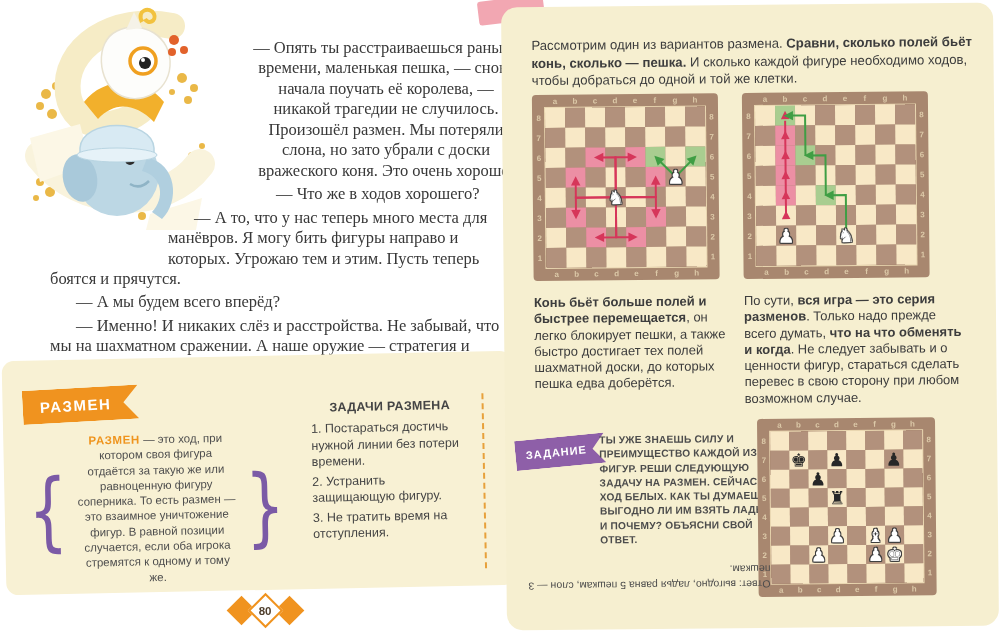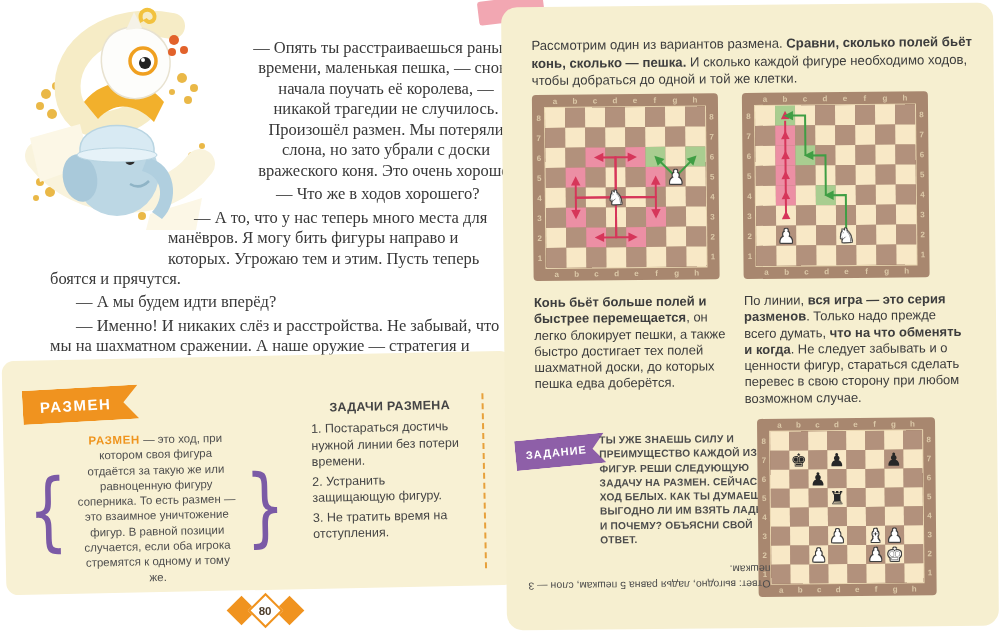--- a/index.html
+++ b/index.html
@@ -126,21 +126,21 @@
       <ellipse cx="95" cy="149" rx="40" ry="7" fill="#e6f2f8" stroke="#b9d5e2" stroke-width="1"></ellipse>
     </svg>
   </div>
 
   <div class="dialogue">
     <div class="fl1"></div>
     <div class="fl2"></div>
     <p class="p-first">— Опять ты расстраиваешься раньше времени, маленькая пешка, — снова начала поучать её королева, — никакой трагедии не случилось. Произошёл размен. Мы потеряли слона, но зато убрали с доски вражеского коня. Это очень хорошо.</p>
     <p class="ind">— Что же в ходов хорошего?</p>
     <p class="ind">— А то, что у нас теперь много места для манёвров. Я могу бить фигуры направо и которых. Угрожаю тем и этим. Пусть теперь боятся и прячутся.</p>
-    <p class="ind">— А мы будем идти вперёд?</p>
+    <p class="ind">— А мы будем всего вперёд?</p>
     <p class="ind">— Именно! И никаких слёз и расстройства. Не забывай, что мы на шахматном сражении. А наше оружие — стратегия и тактика.</p>
   </div>
 
   <div class="def-card">
     <div class="flag-exchange">РАЗМЕН</div>
     <div class="def-row">
       <span class="brace">{</span>
       <span class="def-text"><b class="def-term">РАЗМЕН</b><span> — это ход, при котором своя фигура отдаётся за такую же или равноценную фигуру соперника. То есть размен — это взаимное уничтожение фигур. В равной позиции случается, если оба игрока стремятся к одному и тому же.</span></span>
       <span class="brace">}</span>
     </div>
@@ -424,21 +424,21 @@
           <path d="M 50.0 50.0 L 50.0 10.0 L 34.0 10.0" fill="none" stroke="#3f9e44" stroke-width="2"></path>
           <polygon points="28.5,10.0 37.9,5.3 37.9,14.7" fill="#3f9e44"></polygon>
         </svg>
         <div class="piece white" style="left: 33px; top: 133px; width: 20px; height: 20px; line-height: 20px; font-size: 19px;">♟</div>
         <div class="piece white" style="left: 93px; top: 133px; width: 20px; height: 20px; line-height: 20px; font-size: 19px;">♞</div>
       </div>
     </div>
 
   <div class="caption cap1"><b>Конь бьёт больше полей и быстрее перемещается</b><span>, он легко блокирует пешки, а также быстро достигает тех полей шахматной доски, до которых пешка едва доберётся.</span></div>
 
-  <div class="caption cap2"><span>По линии, </span><b>вся игра — это серия разменов</b><span>. Только надо прежде всего думать, </span><b>что на что обменять и когда</b><span>. Не следует забывать и о ценности фигур, стараться сделать перевес в свою сторону при любом возможном случае.</span></div>
+  <div class="caption cap2"><span>По сути, </span><b>вся игра — это серия разменов</b><span>. Только надо прежде всего думать, </span><b>что на что обменять и когда</b><span>. Не следует забывать и о ценности фигур, стараться сделать перевес в свою сторону при любом возможном случае.</span></div>
 
   <div class="flag-task">ЗАДАНИЕ</div>
   <div class="task-text">ТЫ УЖЕ ЗНАЕШЬ СИЛУ И ПРЕИМУЩЕСТВО КАЖДОЙ ИЗ ФИГУР. РЕШИ СЛЕДУЮЩУЮ ЗАДАЧУ НА РАЗМЕН. СЕЙЧАС ХОД БЕЛЫХ. КАК ТЫ ДУМАЕШЬ, ВЫГОДНО ЛИ ИМ ВЗЯТЬ ЛАДЬЮ И ПОЧЕМУ? ОБЪЯСНИ СВОЙ ОТВЕТ.</div>
 
   <div id="slot-b3" class="board-slot" style="width: 178px; height: 178px;">
       <div class="bframe">
         <div class="bl" style="left: 13px; top: 0px; width: 152px; height: 13px;">
           <span>a</span>
           <span>b</span>
           <span>c</span>

